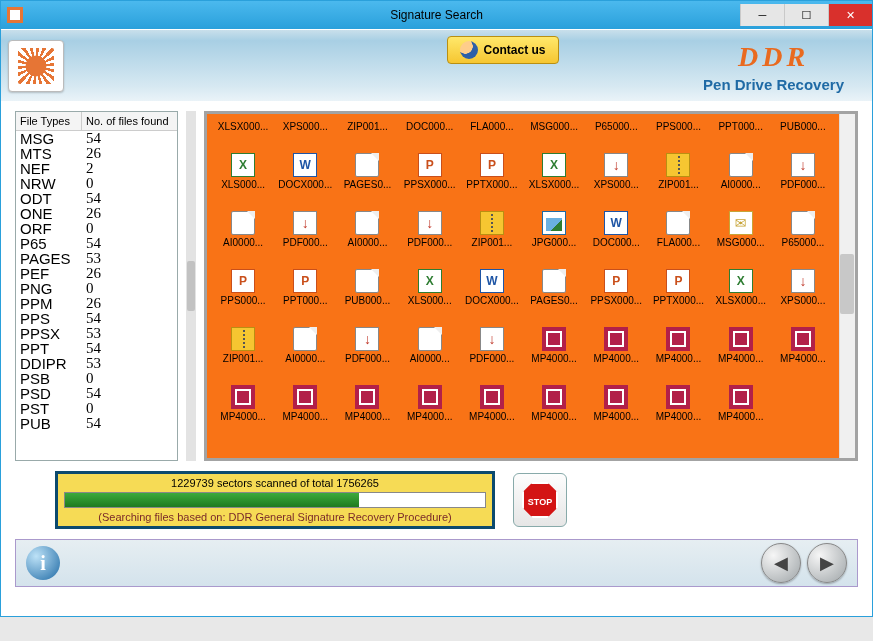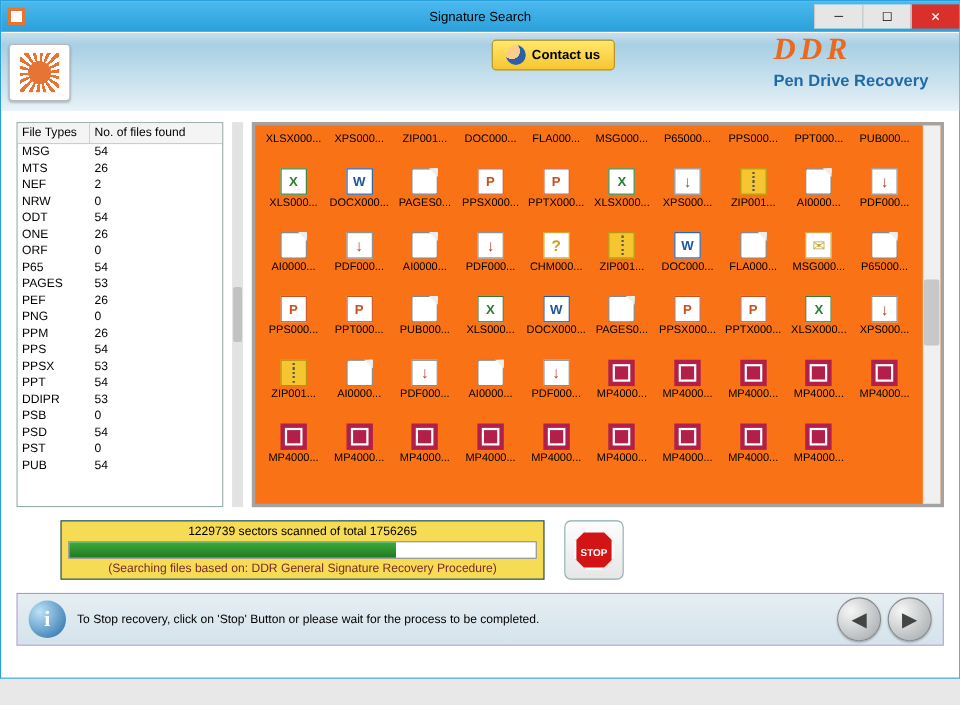--- a/index.html
+++ b/index.html
@@ -14,37 +14,37 @@
 .win-btn.close { background: #d9302c; color: #fff; }
 
 .header-band { height: 72px; background: linear-gradient(#c9dfeb,#a8cfe4 15%,#d7e9f2 80%,#eaf3f8); border-top: 1px solid #fff; display: flex; align-items: center; padding: 0 7px; position: relative; }
 .logo-box { width: 56px; height: 52px; background: #fff; border: 1px solid #bbb; border-radius: 4px; display: flex; align-items: center; justify-content: center; box-shadow: 0 1px 2px rgba(0,0,0,.2); }
 .logo-inner { width: 36px; height: 36px; background:
   radial-gradient(circle, #e67535 40%, transparent 42%),
   repeating-conic-gradient(#e67535 0 10deg, transparent 10deg 20deg);
   border-radius: 2px; }
 .contact-btn { position: absolute; left: 50%; transform: translateX(10px); top: 6px; height: 28px; padding: 0 12px; background: linear-gradient(#ffe86b,#f6c631); border: 1px solid #b98f12; border-radius: 4px; display: flex; align-items: center; gap: 6px; font-size: 12px; font-weight: bold; cursor: pointer; }
 .contact-icon { width: 18px; height: 18px; border-radius: 50%; background: radial-gradient(circle at 30% 30%, #fecd8a 40%, #2c5fa8 42%); }
-.brand { position: absolute; right: 28px; top: 0; text-align: left; }
+.brand { position: absolute; right: 28px; top: 11px; text-align: center; }
 .brand-title { font: italic bold 28px Georgia, serif; color: #e96a1f; letter-spacing: 4px; }
 .brand-sub { font: bold 15px/1 Arial; color: #1f6aa5; margin-top: 4px; }
 
 .content { flex: 1; padding: 10px 14px 6px; display: flex; flex-direction: column; gap: 6px; }
 .panels { display: flex; gap: 8px; height: 350px; }
 
-.type-panel { width: 188px; border: 1px solid #9aa; background: #fff; display: flex; flex-direction: column; overflow: hidden; }
+.type-panel { width: 163px; border: 1px solid #9aa; background: #fff; display: flex; flex-direction: column; overflow: hidden; }
 .type-head { display: flex; font-size: 11px; border-bottom: 1px solid #ccc; }
 .type-head div { padding: 3px 4px; background: #f4f4f4; border-right: 1px solid #ccc; }
 .type-head div:first-child { width: 66px; }
 .type-head div:last-child { flex: 1; border-right: none; }
-.type-body { flex: 1; overflow-y: auto; font-size: 11px; }
+.type-body { flex: 1; overflow-y: auto; font-size: 15px; }
 .type-row { display: flex; }
 .type-row div { padding: 0 4px; height: 15px; line-height: 15px; overflow: hidden; }
 .type-row div:first-child { width: 66px; }
-.type-row div:last-child { flex: 1; }
+.type-row div:last-child { flex: 1; font-family: Liberation Serif, serif; }
 
 .file-panel { flex: 1; border: 3px solid #a3a3a3; background: #f97316; position: relative; }
 .file-scroll { position: absolute; inset: 0 16px 0 0; overflow: hidden; padding: 4px 6px; }
 .file-grid { display: grid; grid-template-columns: repeat(10, 1fr); gap: 2px 2px; }
 .file-cell { height: 56px; display: flex; flex-direction: column; align-items: center; justify-content: flex-end; font-size: 10px; overflow: hidden; }
 .file-cell .icon { width: 24px; height: 24px; margin-bottom: 2px; }
 .file-cell .label { width: 100%; text-align: center; white-space: nowrap; overflow: hidden; text-overflow: ellipsis; }
 .file-cell.lblonly { height: 14px; }
 .file-scrollbar { position: absolute; right: 0; top: 0; width: 16px; bottom: 0; background: #f0f0f0; border-left: 1px solid #ddd; }
 .scroll-thumb { position: absolute; right: 1px; width: 14px; background: #c8c8c8; border-radius: 2px; }
@@ -64,21 +64,21 @@
 .ic-img { background:#fff; border:1px solid #1e6aa5; position:relative;}
 .ic-img::before{content:""; position:absolute; left:3px; right:3px; top:6px; bottom:3px; background:linear-gradient(135deg,#6ab0e0 60%,#2e7d32 60%);}
 .ic-chm { background:#fff; border:1px solid #caa11b;}
 .ic-chm::before{content:"?"; color:#caa11b; font:bold 14px/22px Arial; display:block; text-align:center;}
 .ic-msg { background:#fff; border:1px solid #c7a437;}
 .ic-msg::before{content:"✉"; color:#c7a437; font:14px/22px Arial; display:block; text-align:center;}
 .ic-media { background:#b22049; position:relative;}
 .ic-media::before{content:""; position:absolute; inset:4px; border:2px solid #fff;}
 
 .progress-band { height: 66px; display: flex; gap: 18px; align-items: center; padding-left: 40px; }
-.progress-box { width: 440px; border: 1px solid #0c4a6e; background: #f6db55; padding: 3px 6px; font-size: 11px; text-align: center; }
+.progress-box { width: 440px; border: 3px solid #0c4a6e; background: #f6db55; padding: 3px 6px; font-size: 11px; text-align: center; }
 .progress-track { height: 16px; background: #fff; border: 1px solid #888; margin: 3px 0; position: relative; }
 .progress-fill { position: absolute; left: 0; top: 0; bottom: 0; background: linear-gradient(#3caa3c,#1f7a1f); }
 .progress-sub { color: #7a2a2a; }
 
 .stop-btn { width: 54px; height: 54px; border: 1px solid #8aa; border-radius: 6px; background: linear-gradient(#fdfdfd,#e6e6e6); display: flex; align-items: center; justify-content: center; cursor: pointer; }
 .stop-inner { width: 36px; height: 36px; background: #d31414; border: 2px solid #fff; border-radius: 6px; transform: rotate(0); position: relative; clip-path: polygon(30% 0,70% 0,100% 30%,100% 70%,70% 100%,30% 100%,0 70%,0 30%); }
 .stop-inner::after{content:"STOP"; position:absolute; inset:0; color:#fff; font:bold 9px/36px Arial; text-align:center;}
 
 .info-band { height: 48px; display: flex; align-items: center; gap: 10px; padding: 0 10px; background: linear-gradient(#e6eef2,#d4e3ec); border: 1px solid #a9c; }
 .info-icon { width: 34px; height: 34px; border-radius: 50%; background: radial-gradient(circle at 30% 30%,#bde2f7,#1f6aa5); display:flex; align-items:center; justify-content:center; color:#fff; font-style:italic; font:bold 20px Georgia; }
@@ -299,26 +299,26 @@
               </div>
               <div class="file-cell">
                 <div class="icon ic-doc"></div>
                 <div class="label">AI0000...</div>
               </div>
               <div class="file-cell">
                 <div class="icon ic-pdf"></div>
                 <div class="label">PDF000...</div>
               </div>
               <div class="file-cell">
-                <div class="icon ic-chm"></div>
-                <div class="label">CHM000...</div>
-              </div>
-              <div class="file-cell">
                 <div class="icon ic-zip"></div>
                 <div class="label">ZIP001...</div>
+              </div>
+              <div class="file-cell">
+                <div class="icon ic-img"></div>
+                <div class="label">JPG000...</div>
               </div>
               <div class="file-cell">
                 <div class="icon ic-word"></div>
                 <div class="label">DOC000...</div>
               </div>
               <div class="file-cell">
                 <div class="icon ic-doc"></div>
                 <div class="label">FLA000...</div>
               </div>
               <div class="file-cell">
@@ -462,21 +462,20 @@
         </div>
         <div class="progress-sub">(Searching files based on:  DDR General Signature Recovery Procedure)</div>
       </div>
       <div class="stop-btn">
         <div class="stop-inner"></div>
       </div>
     </div>
 
     <div class="info-band">
       <div class="info-icon">i</div>
-      <div class="info-text">To Stop recovery, click on 'Stop' Button or please wait for the process to be completed.</div>
       <div class="nav-btns">
         <div class="nav-btn">◀</div>
         <div class="nav-btn">▶</div>
       </div>
     </div>
   </div>
 </div>
 
 <div class="footer">DDIPR.COM</div>
 

